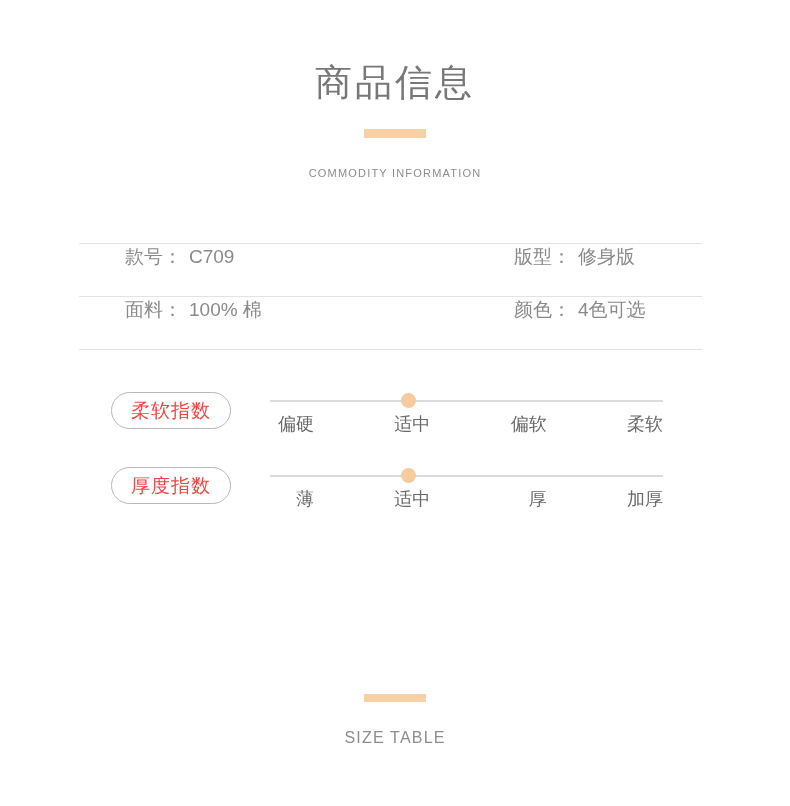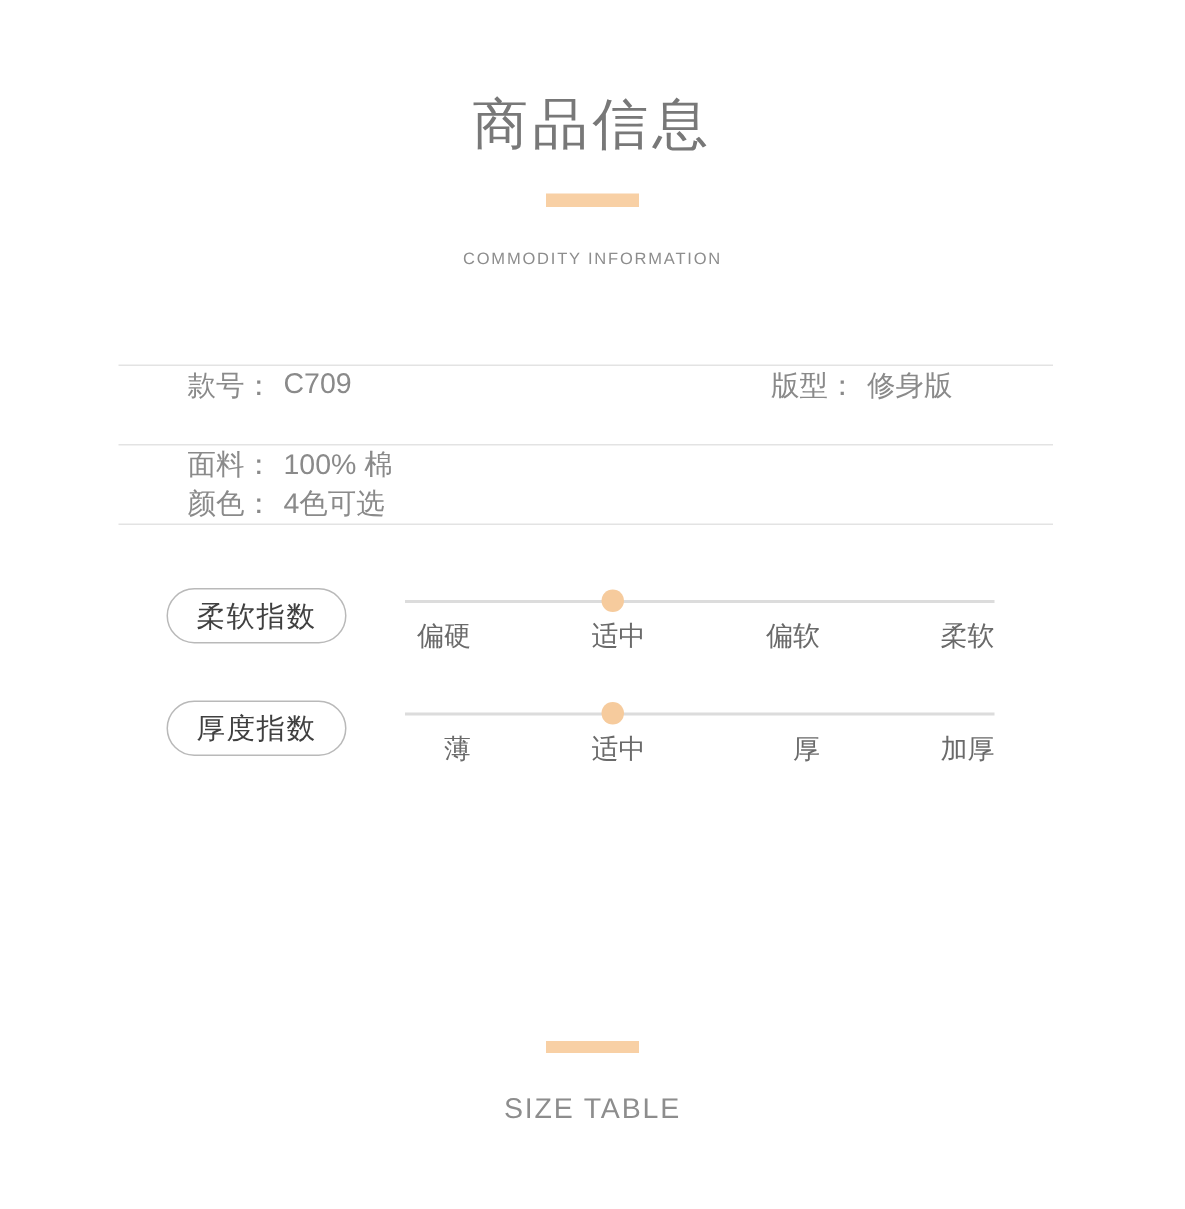--- a/index.html
+++ b/index.html
@@ -39,42 +39,42 @@
     background: var(--accent, #F8D0A5);
   }
   .section-header.bottom .accent-bar { margin-top: 30px; height: 8px; }
 
   .en-subtitle {
     margin-top: 29px;
     font-size: 11px;
     letter-spacing: 1.2px;
     color: var(--subtext, #8d8d8d);
   }
-  .section-header.bottom .en-subtitle { margin-top: 27px; font-size: 19px; text-align: center; }
+  .section-header.bottom .en-subtitle { margin-top: 27px; font-size: 16px; text-align: center; }
 
   
   .spec-table {
     position: absolute;
     top: 227px;
     left: 79px;
     width: 623px;
     border-top: 1px solid var(--line, #e3e3e3);
     border-bottom: 1px solid var(--line, #e3e3e3);
   }
   .spec-row {
     height: 52px;
     display: flex;
     align-items: flex-start;
     justify-content: space-between;
     padding-left: 46px;
     padding-right: 36px;
     font-size: 19px;
     color: var(--bodytext, #8a8a8a);
   }
-  .spec-row + .spec-row { border-top: 1px solid var(--line, #e3e3e3); flex-direction: column; }
+  .spec-row + .spec-row { border-top: 1px solid var(--line, #e3e3e3); }
   .spec-cell { display: flex; align-items: center; white-space: nowrap; }
   .spec-cell.right { width: 152px; }
   .spec-label { margin-right: 7px; }
 
   
   .indices { position: absolute; top: 376px; left: 0; width: 100%; }
   .index-row { position: relative; height: 75px; }
   .pill {
     position: absolute;
     left: 111px;
@@ -82,21 +82,21 @@
     width: 120px;
     height: 37px;
     box-sizing: border-box;
     border: 1px solid var(--pillborder, #b9b9b9);
     border-radius: 19px;
     display: flex;
     align-items: center;
     justify-content: center;
     font-size: 19px;
     letter-spacing: 1px;
-    color: #404040;
+    color: #ef4444;
   }
   .slider { position: absolute; left: 270px; top: 0; width: 393px; height: 60px; }
   .slider-track {
     position: absolute;
     top: 8px;
     left: 0;
     width: 100%;
     height: 2px;
     background: var(--track, #dcdcdc);
   }

